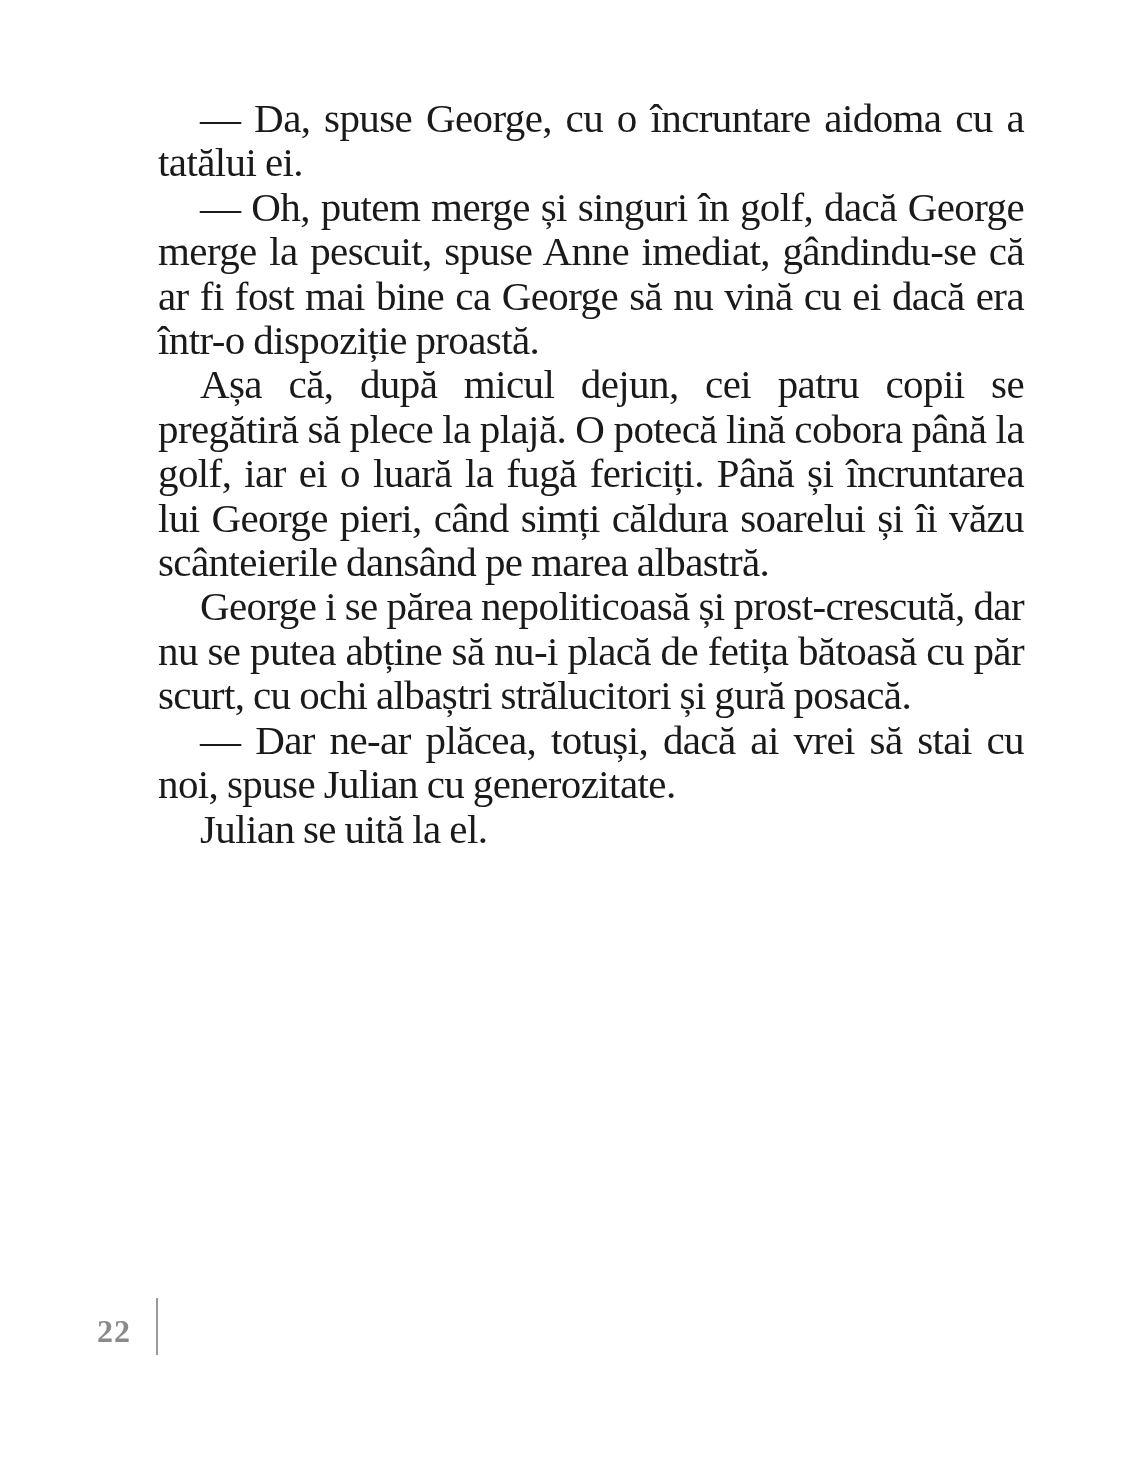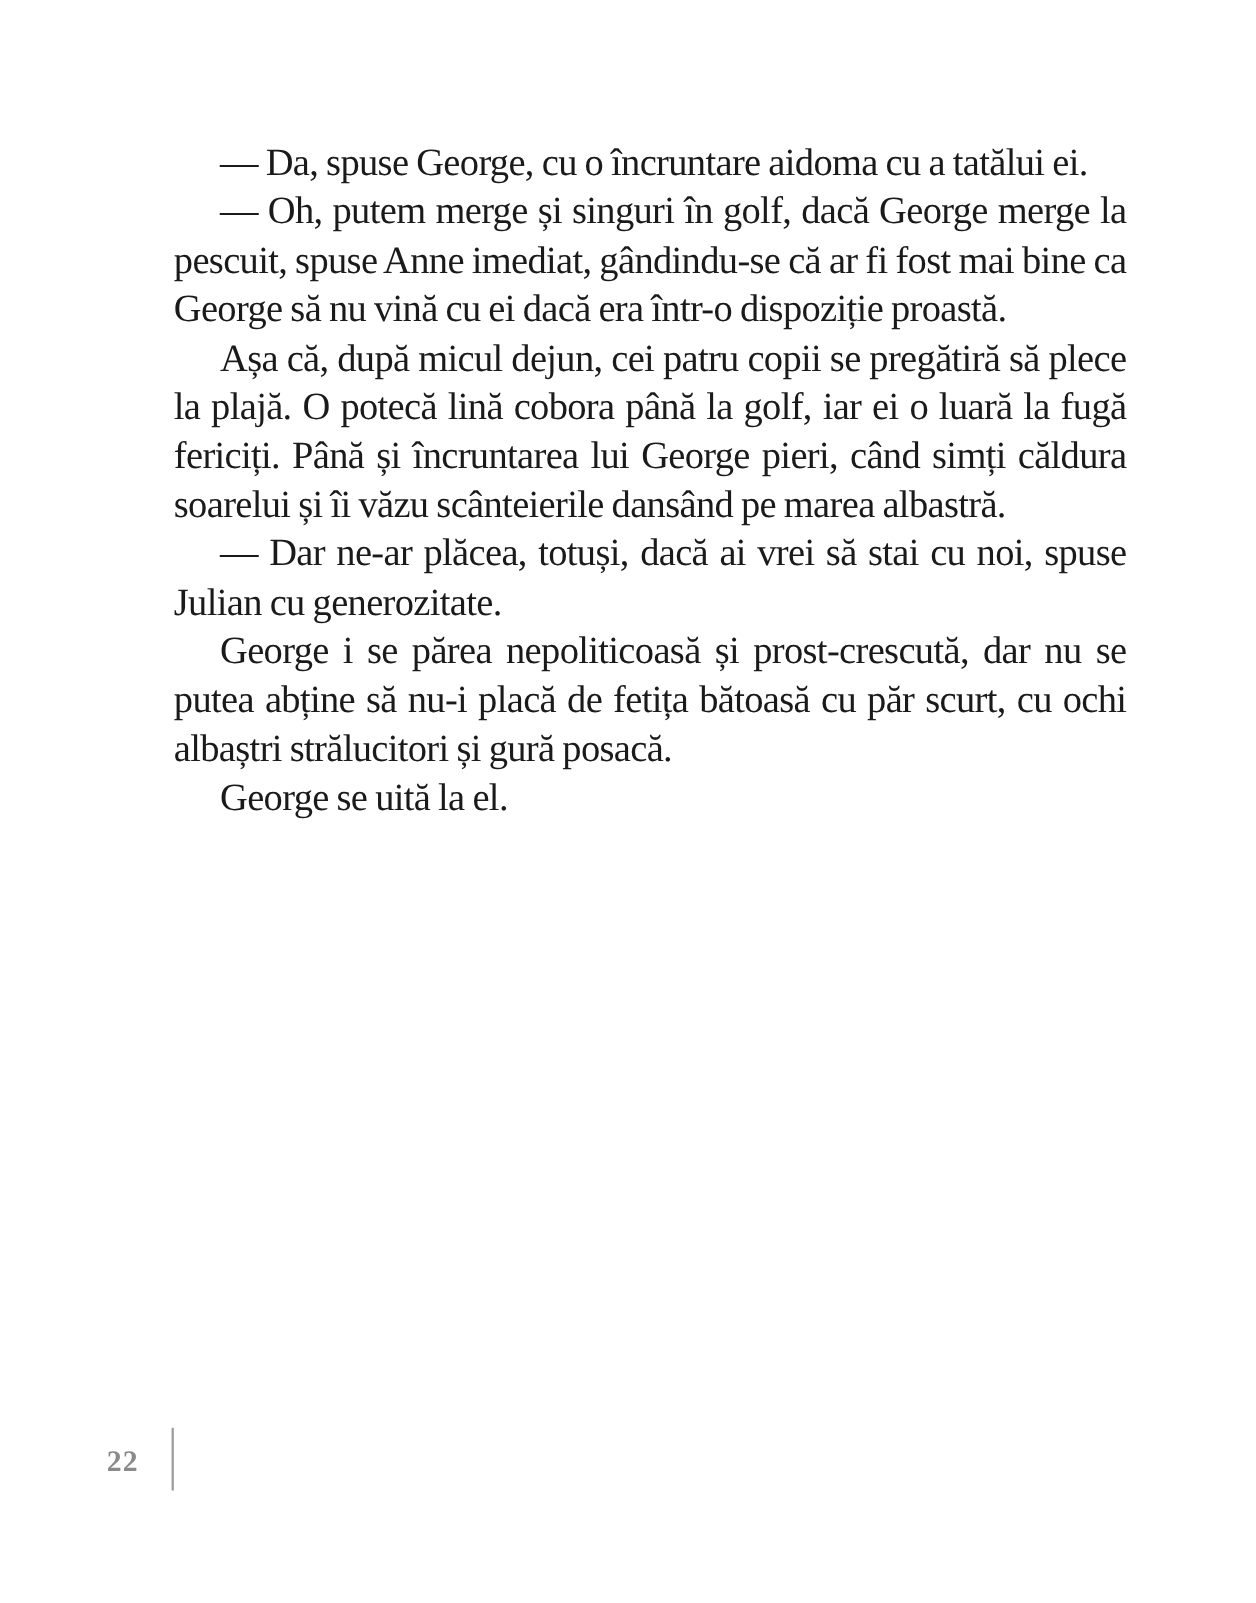--- a/index.html
+++ b/index.html
@@ -16,24 +16,24 @@
     .page {
       position: absolute;
       left: 0; top: 0;
       width: 1142px;
       height: 1457px;
       background: #ffffff;
     }
     .text-block {
       position: absolute;
       left: 158px;
-      top: 126px;
+      top: 96px;
       width: 866px;
       font-family: "Liberation Serif", serif;
-      font-size: 35px;
+      font-size: 41px;
       line-height: 44.4px;
       color: #1a1a1a;
       letter-spacing: -0.6px;
       word-spacing: -1px;
     }
     .para {
       margin: 0;
       text-align: justify;
       text-align-last: left;
       text-indent: 42px;
@@ -41,41 +41,41 @@
     }
     .para.last-justified {
       text-align-last: justify;
     }
     .folio {
       position: absolute;
       left: 97px;
       top: 1313px;
       font-family: "Liberation Serif", serif;
       font-weight: bold;
-      font-size: 27px;
+      font-size: 32px;
       color: #8a8a8a;
       letter-spacing: 1px;
     }
     .folio-rule {
       position: absolute;
       left: 156px;
       top: 1298px;
       width: 1.5px;
       height: 57px;
       background: #9a9a9a;
     }
   </style>
 </head>
 <body>
 
 <div class="page">
   <div class="text-block">
     <p class="para">— Da, spuse George, cu o încruntare aidoma cu a tată­lui ei.</p>
     <p class="para">— Oh, putem merge și singuri în golf, dacă George merge la pescuit, spuse Anne imediat, gândindu-se că ar fi fost mai bine ca George să nu vină cu ei dacă era într-o dispoziție proastă.</p>
     <p class="para">Așa că, după micul dejun, cei patru copii se pregătiră să plece la plajă. O potecă lină cobora până la golf, iar ei o luară la fugă fericiți. Până și încruntarea lui George pieri, când simți căldura soarelui și îi văzu scânteierile dansând pe marea albastră.</p>
+    <p class="para">George i se părea nepoliticoasă și prost-crescută, dar nu se putea abține să nu-i placă de fetița bătoasă cu păr scurt, cu ochi albaștri strălucitori și gură posacă.</p>
     <p class="para">— Dar ne-ar plăcea, totuși, dacă ai vrei să stai cu noi, spuse Julian cu generozitate.</p>
-    <p class="para">George i se părea nepoliticoasă și prost-crescută, dar nu se putea abține să nu-i placă de fetița bătoasă cu păr scurt, cu ochi albaștri strălucitori și gură posacă.</p>
-    <p class="para">George se uită la el.</p>
+    <p class="para">Julian se uită la el.</p>
   </div>
 
   <div class="folio">22</div>
   <div class="folio-rule"></div>
 </div>
 
 </body></html>

